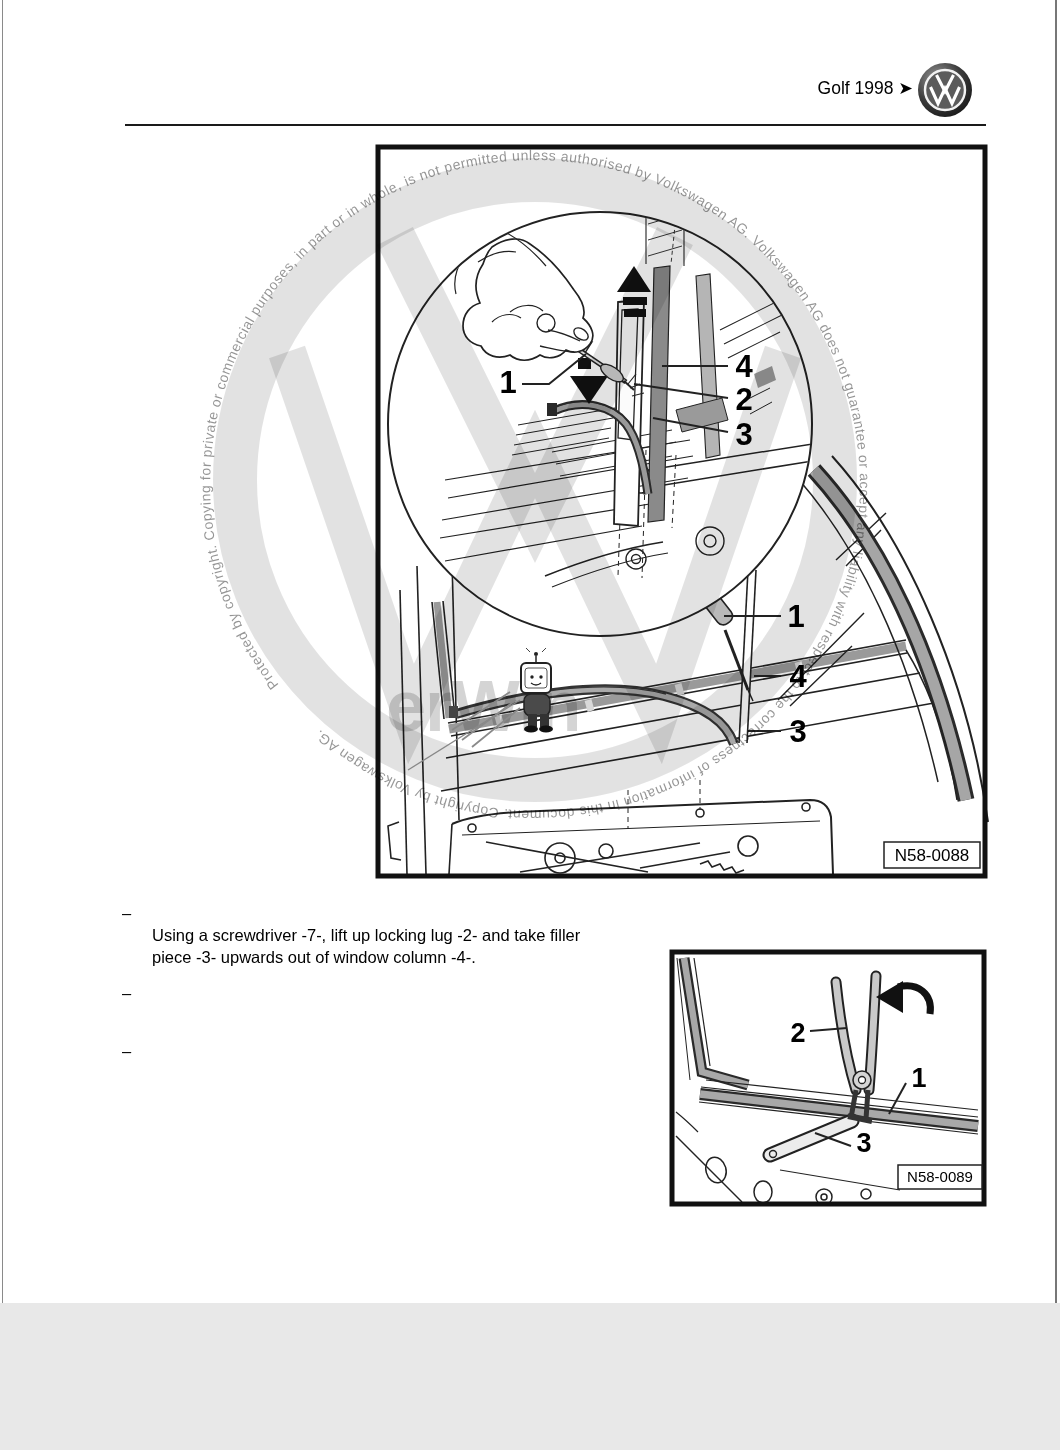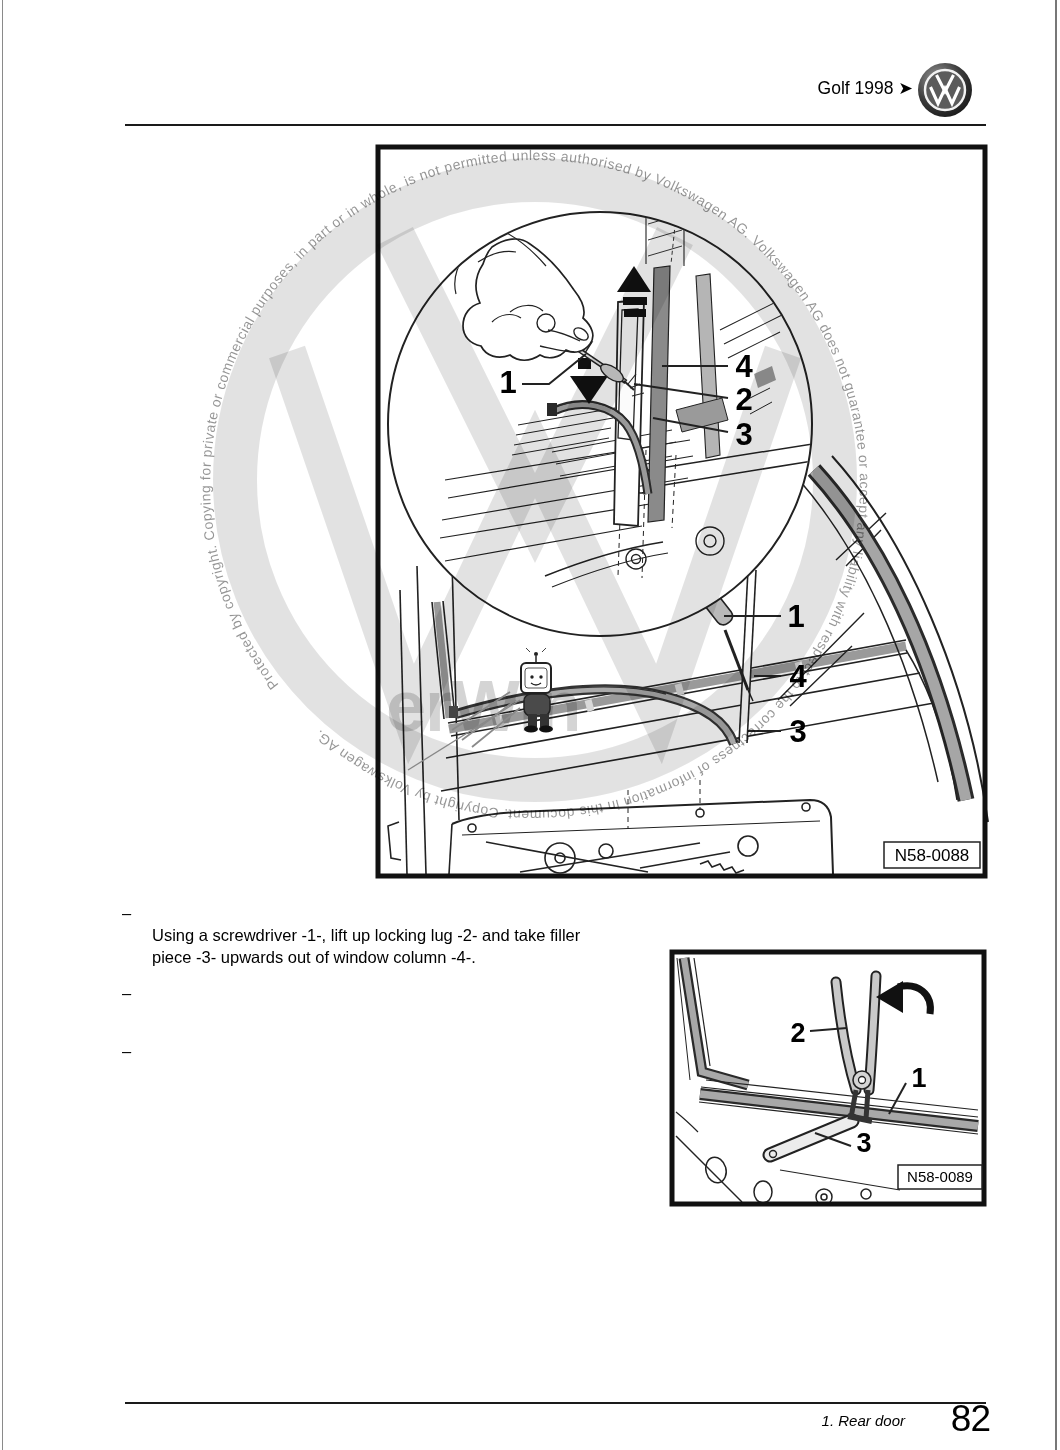--- a/index.html
+++ b/index.html
@@ -1,16 +1,16 @@
 <!DOCTYPE html>
 <html><head>
 <meta charset="utf-8">
 <style>
   html,body{margin:0;padding:0;background:#e8e8e8;}
-  .page{position:relative;width:1060px;height:1450px;background:#ffffff;overflow:hidden;
+  .page{position:relative;width:1060px;height:1303px;background:#ffffff;overflow:hidden;
         font-family:"Liberation Sans", sans-serif;color:#000;}
   .edge{position:absolute;top:0;bottom:0;background:#8a8a8a;}
   .edge.left{left:2px;width:1px;}
   .edge.right{left:1055px;width:2px;background:#777;}
   .hdr{position:absolute;top:76px;right:147px;text-align:right;line-height:24px;
        font-size:17.5px;}
   .hdr-rule{position:absolute;left:125px;top:124px;width:861px;height:2px;background:#1a1a1a;}
   .ftr-rule{position:absolute;left:125px;top:1402px;width:861px;height:2px;background:#1a1a1a;}
   .ftr-section{position:absolute;top:1412px;right:155px;font-size:15px;font-style:italic;}
   .ftr-page{position:absolute;top:1398px;right:70px;font-size:37px;letter-spacing:-1px;}
@@ -302,21 +302,21 @@
       <rect x="524" y="694" width="26" height="22" rx="7" fill="#4a4a4a" stroke="#222" stroke-width="1.5"></rect>
       <rect x="528" y="714" width="9" height="13" fill="#333"></rect>
       <rect x="540" y="714" width="9" height="13" fill="#333"></rect>
       <ellipse cx="531" cy="729" rx="7" ry="3.5" fill="#111"></ellipse>
       <ellipse cx="546" cy="729" rx="7" ry="3.5" fill="#111"></ellipse>
     </g>
   </svg>
 
   <ul class="instructions">
     <li>
-      <span class="dash">–</span><span>Using a screwdriver -1-, lift up locking lug -2- and take filler
+      <span class="dash">–</span><span>Using a screwdriver -7-, lift up locking lug -2- and take filler
 piece -3- upwards out of window column -4-.</span>
     </li>
     <li>
       <span class="dash">–</span>
     </li>
     <li>
       <span class="dash">–</span>
     </li>
   </ul>
 

